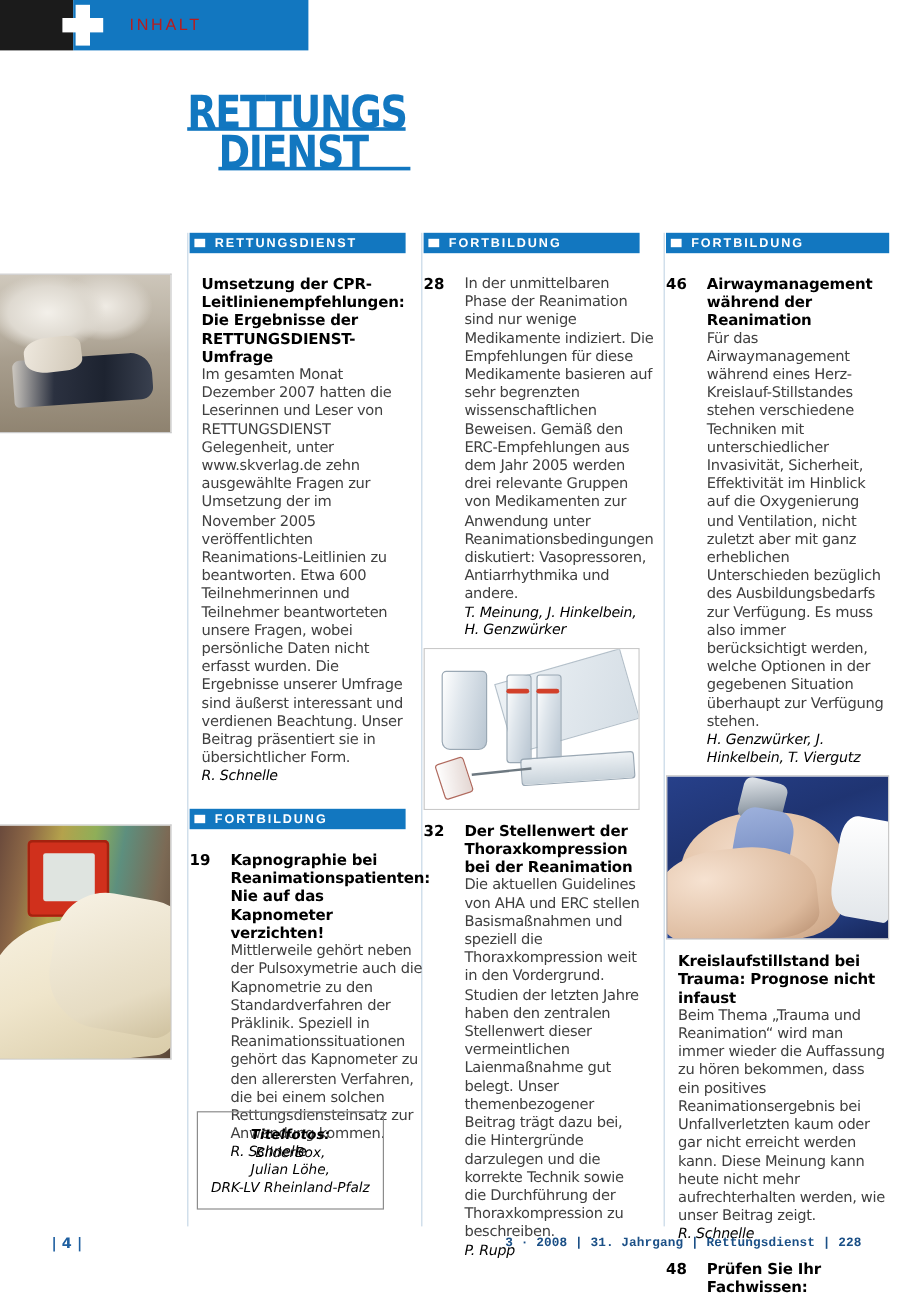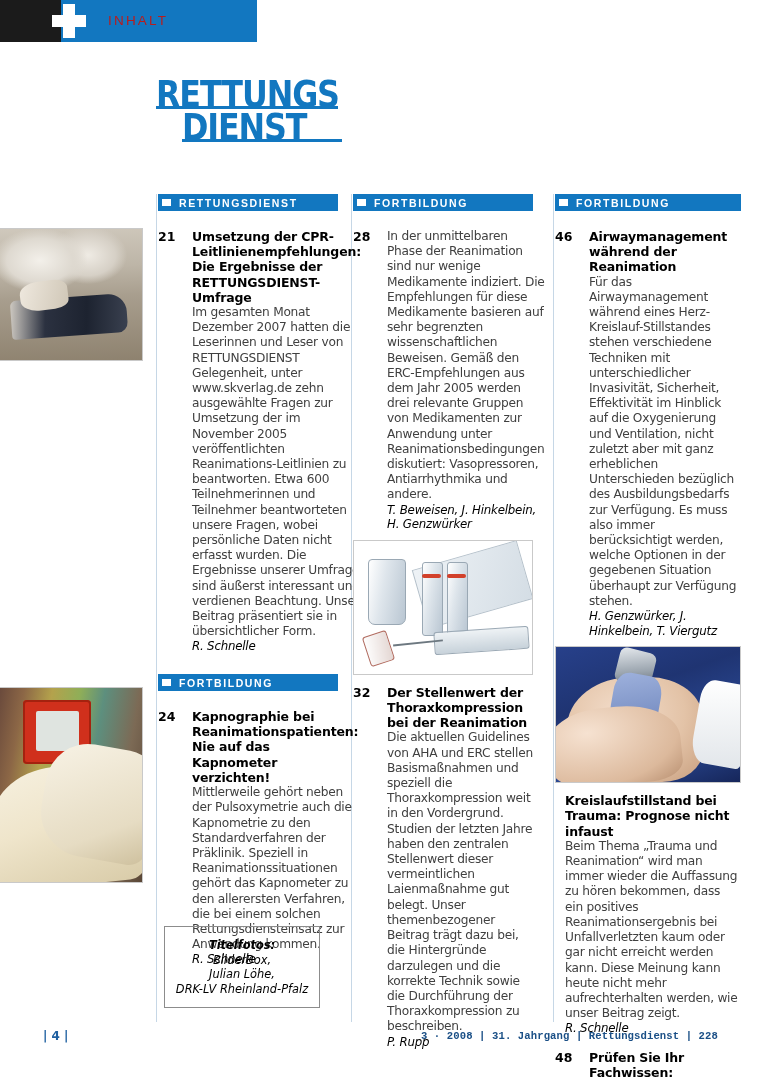--- a/index.html
+++ b/index.html
@@ -437,55 +437,54 @@
 <div class="col-rule" id="rule-3"></div>
 
 <div class="column" id="col-1">
 
   <div class="section-bar">
     <span class="sq"></span>
     <span class="sec-label">RETTUNGSDIENST</span>
   </div>
 
   <div class="entry">
-    <div class="pagenum">21</div>
     <div class="body">
       <div class="etitle">Umsetzung der CPR-Leitlinienempfehlungen: Die Ergebnisse der RETTUNGSDIENST-Umfrage</div>
       <div class="etext">Im gesamten Monat Dezember 2007  hatten die Leserinnen und Leser von RETTUNGSDIENST Gelegenheit, unter www.skverlag.de zehn ausgewählte Fragen zur Umsetzung der im November 2005 veröffentlichten Reanimations-Leitlinien zu beantworten. Etwa 600 Teilnehmerinnen und Teilnehmer beantworteten unsere Fragen, wobei persönliche Daten nicht erfasst wurden. Die Ergebnisse unserer Umfrage sind äußerst interessant und verdienen Beachtung. Unser Beitrag präsentiert sie in übersichtlicher Form.</div>
       <div class="eauthor">R. Schnelle</div>
     </div>
   </div>
 
   <div class="section-bar" style="margin-top:20px;">
     <span class="sq"></span>
     <span class="sec-label">FORTBILDUNG</span>
   </div>
 
   <div class="entry">
-    <div class="pagenum">24</div>
+    <div class="pagenum">19</div>
     <div class="body">
       <div class="etitle">Kapnographie bei Reanimationspatienten: Nie auf das Kapnometer verzichten!</div>
       <div class="etext">Mittlerweile gehört neben der Pulsoxymetrie auch die Kapnometrie zu den Standardverfahren der Präklinik. Speziell in Reanimationssituationen gehört das Kapnometer zu den allerersten Verfahren, die bei einem solchen Rettungsdiensteinsatz zur Anwendung kommen.</div>
       <div class="eauthor">R. Schnelle</div>
     </div>
   </div>
 </div>
 
 <div class="column" id="col-2">
 
   <div class="section-bar">
     <span class="sq"></span>
     <span class="sec-label">FORTBILDUNG</span>
   </div>
 
   <div class="entry">
     <div class="pagenum">28</div>
     <div class="body">
       <div class="etext">In der unmittelbaren Phase der Reanimation sind nur wenige Medikamente indiziert. Die Empfehlungen für diese Medikamente basieren auf sehr begrenzten wissenschaftlichen Beweisen. Gemäß den ERC-Empfehlungen aus dem Jahr 2005 werden drei relevante Gruppen von Medikamenten zur Anwendung unter Reanimationsbedingungen diskutiert: Vasopressoren, Antiarrhythmika und andere.</div>
-      <div class="eauthor">T. Beweisen, J. Hinkelbein, H. Genzwürker</div>
+      <div class="eauthor">T. Meinung, J. Hinkelbein, H. Genzwürker</div>
     </div>
   </div>
 
   <div class="col-photo" id="photo-meds">
     <div class="ph-meds">
       <div class="ruler"></div>
       <div class="vial v1"></div>
       <div class="vial v2"></div>
       <div class="vial v3"></div>
       <div class="ring r2"></div>

